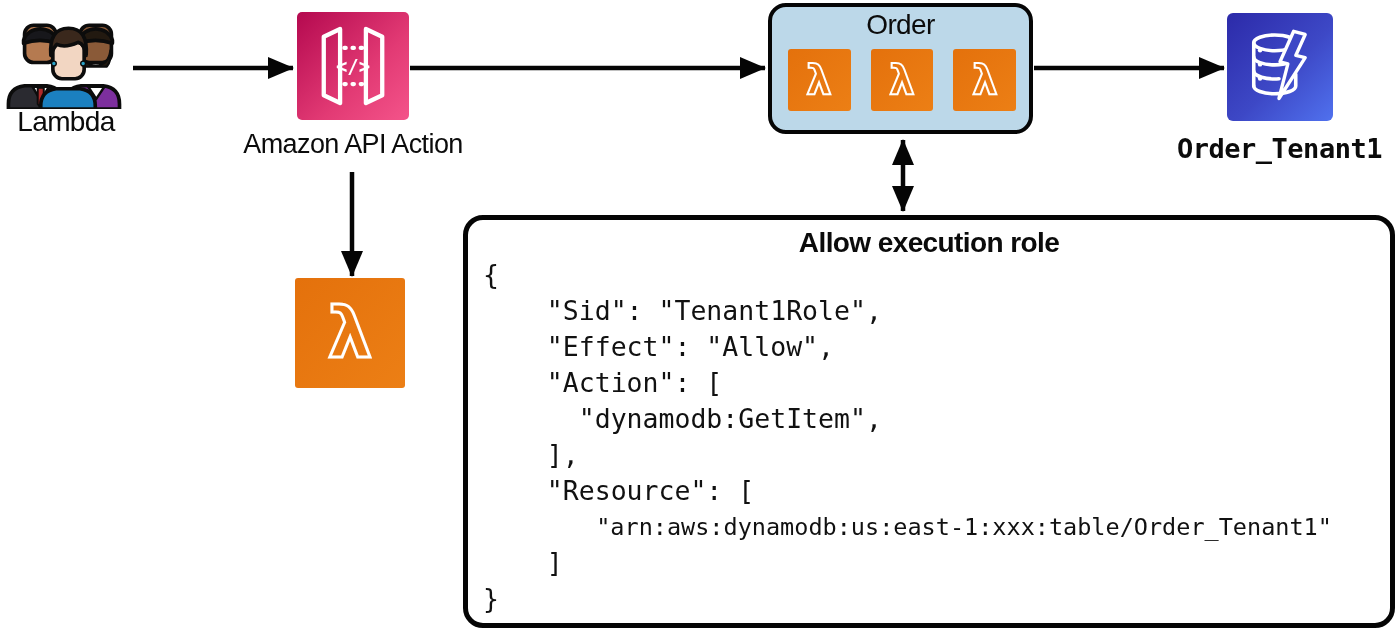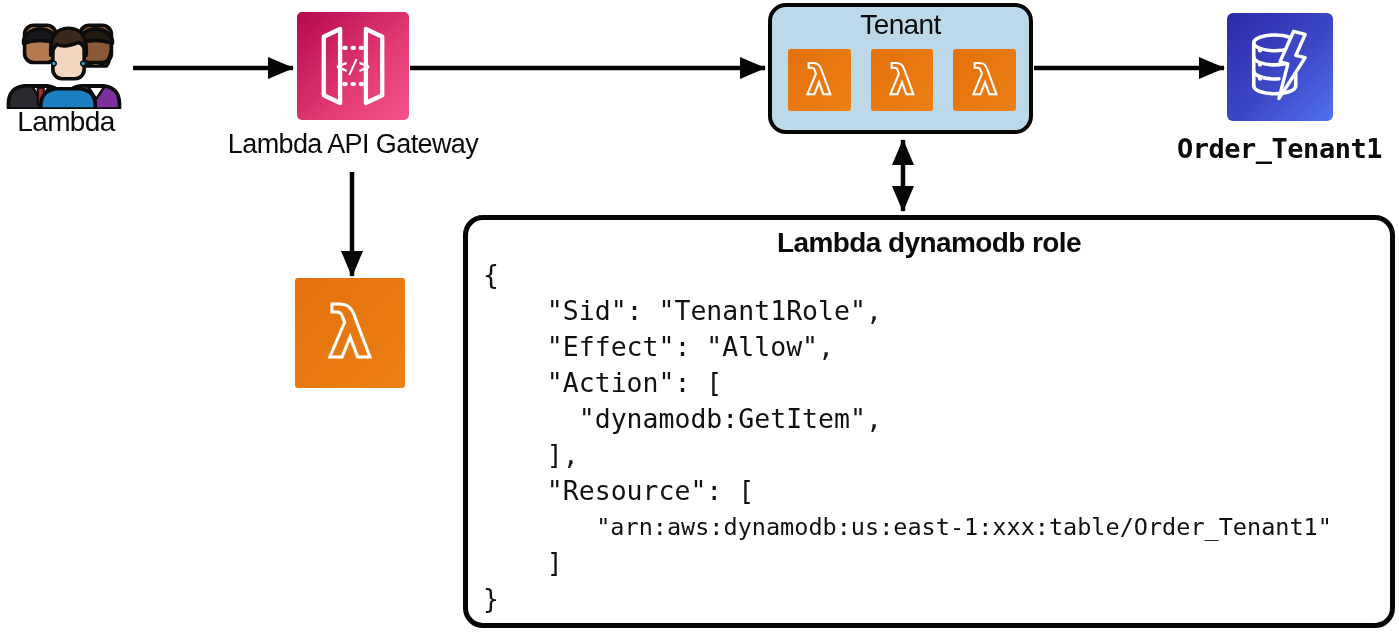--- a/index.html
+++ b/index.html
@@ -95,24 +95,24 @@
     <svg width="86" height="86" viewBox="0 0 100 100">
       <g fill="none" stroke="#ffffff" stroke-width="5" stroke-linejoin="round" stroke-linecap="round">
         <path d="M35 7 L16 16 L16 84 L35 93 Z"></path>
         <path d="M65 7 L84 16 L84 84 L65 93 Z"></path>
         <path d="M40 29 H61" stroke-dasharray="1.5 8"></path>
         <path d="M40 71 H61" stroke-dasharray="1.5 8"></path>
       </g>
       <text x="50" y="58" text-anchor="middle" fill="#ffffff" font-family="DejaVu Sans Mono, monospace" font-size="22" font-weight="bold">&lt;/&gt;</text>
     </svg>
   </div>
-  <div class="abs label" style="left:223px;top:129px;width:260px;">Lambda API Gateway</div>
+  <div class="abs label" style="left:223px;top:129px;width:260px;">Amazon API Action</div>
 
   <div class="abs order-box"></div>
-  <div class="abs label order-title">Tenant</div>
+  <div class="abs label order-title">Order</div>
   <div class="abs order-lams">
     <div class="lambda-sq">
       <svg width="52" height="52" viewBox="0 0 52 52">
           <text x="26" y="40" text-anchor="middle" font-family="DejaVu Sans, sans-serif" font-size="40" font-weight="bold" fill="none" stroke="#ffffff" stroke-width="2">λ</text>
         </svg>
     </div>
     <div class="lambda-sq">
       <svg width="52" height="52" viewBox="0 0 52 52">
           <text x="26" y="40" text-anchor="middle" font-family="DejaVu Sans, sans-serif" font-size="40" font-weight="bold" fill="none" stroke="#ffffff" stroke-width="2">λ</text>
         </svg>
@@ -142,21 +142,21 @@
   </div>
   <div class="abs label mono-label" style="left:1160px;top:133px;width:239px;font-weight:bold;">Order_Tenant1</div>
 
   <div class="abs svc lambda-sq auth-sq">
     <svg width="92" height="92" viewBox="0 0 92 92">
         <text x="46" y="70" text-anchor="middle" font-family="DejaVu Sans, sans-serif" font-size="70" font-weight="bold" fill="none" stroke="#ffffff" stroke-width="3">λ</text>
       </svg>
   </div>
 
   <div class="abs role-box"></div>
-  <div class="abs label role-title">Lambda dynamodb role</div>
+  <div class="abs label role-title">Allow execution role</div>
   <div class="abs code">
     <div>{</div>
     <div>    "Sid": "Tenant1Role",</div>
     <div>    "Effect": "Allow",</div>
     <div>    "Action": [</div>
     <div>      "dynamodb:GetItem",</div>
     <div>    ],</div>
     <div>    "Resource": [</div>
     <div class="condensed">        "arn:aws:dynamodb:us:east-1:xxx:table/Order_Tenant1"</div>
     <div>    ]</div>

